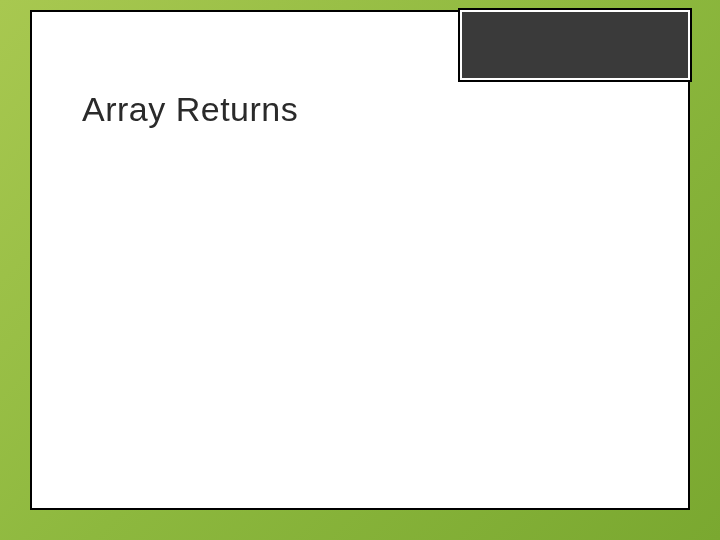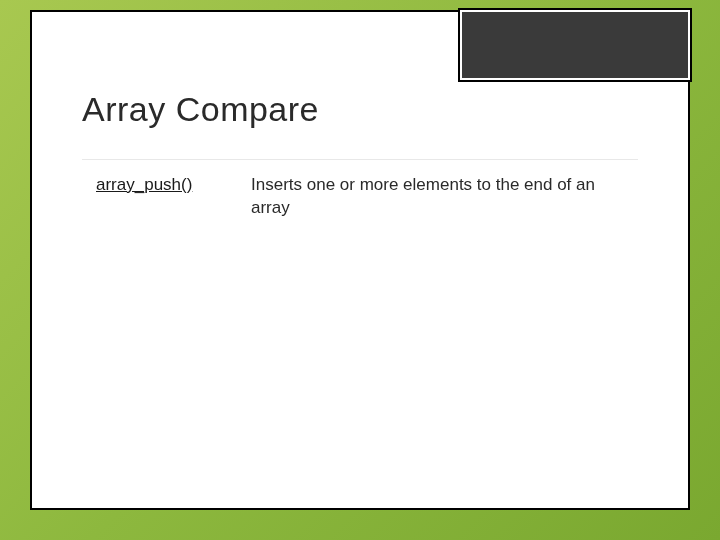--- a/index.html
+++ b/index.html
@@ -69,23 +69,19 @@
   .fn-desc {
     color: #2a2a2a;
   }
 </style>
 </head>
 <body>
 
 <div class="slide-frame">
   <div class="corner-box"></div>
   <div class="content">
-    <h1 class="title">Array Compare</h1>
+    <h1 class="title">Array Returns</h1>
     <table class="table">
       <tbody>
-        <tr>
-          <td class="fn-name"><a href="#">array_push()</a></td>
-          <td class="fn-desc">Inserts one or more elements to the end of an array</td>
-        </tr>
       </tbody>
     </table>
   </div>
 </div>
 
 </body></html>

